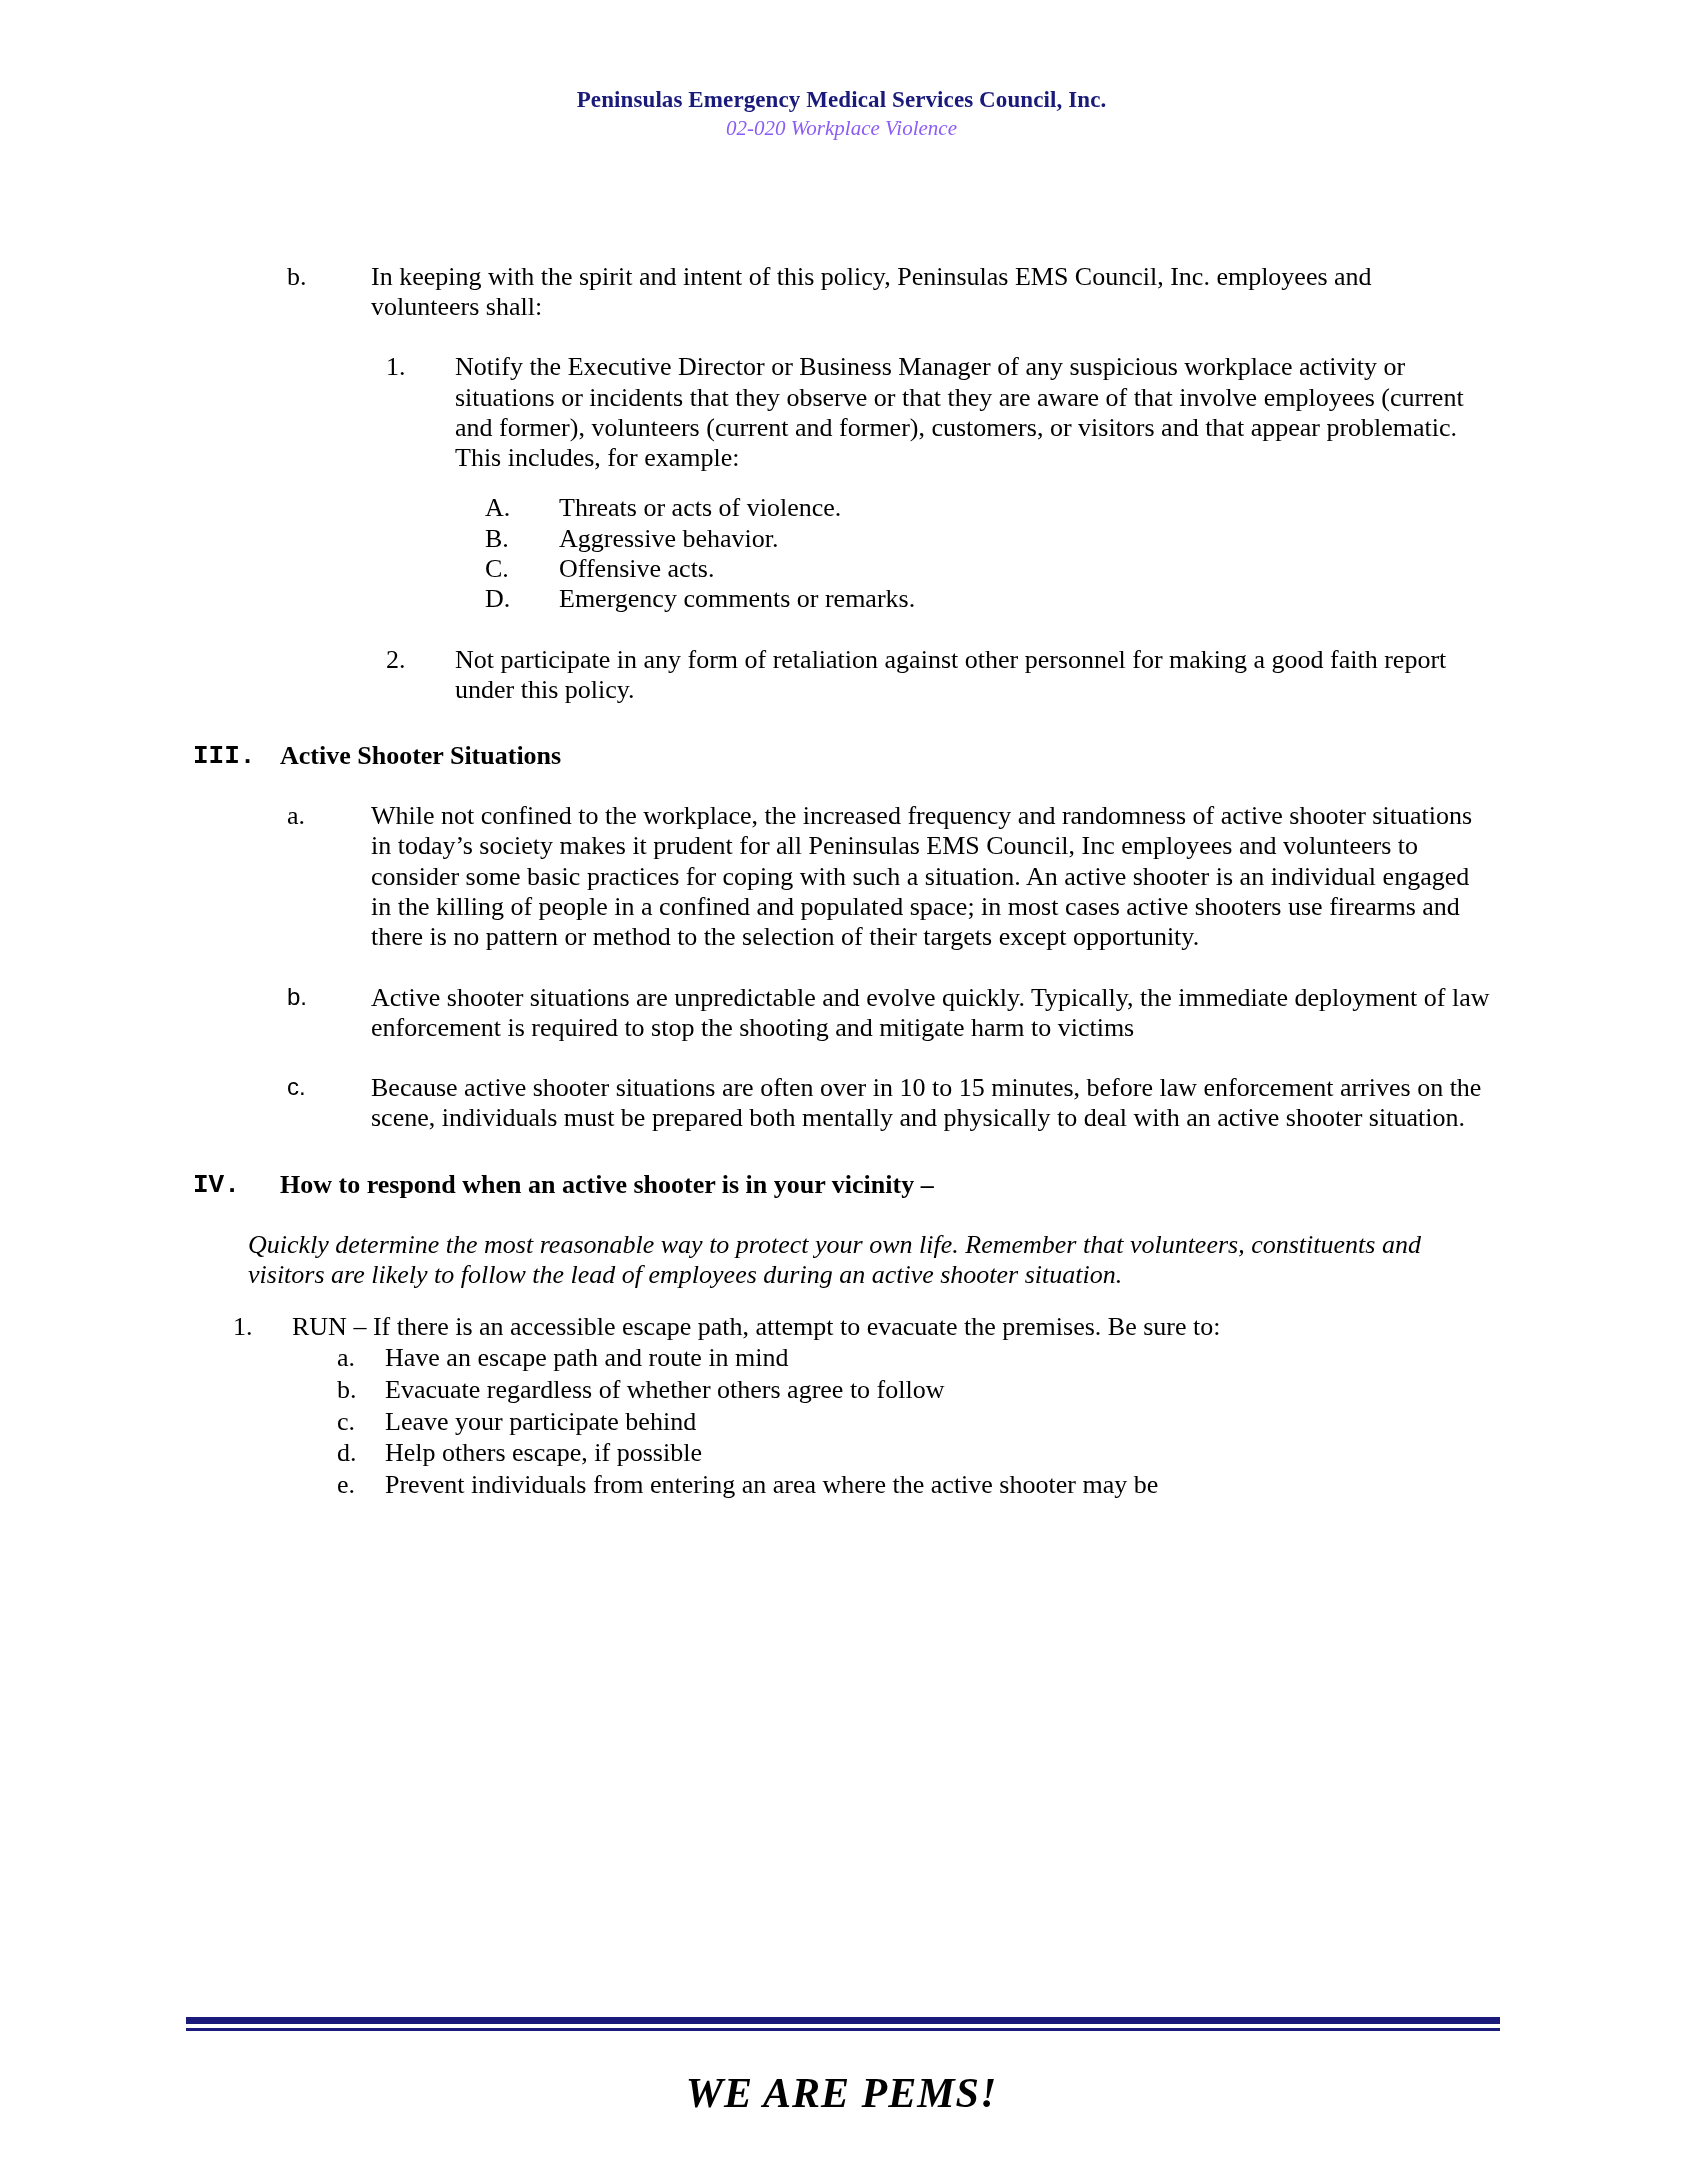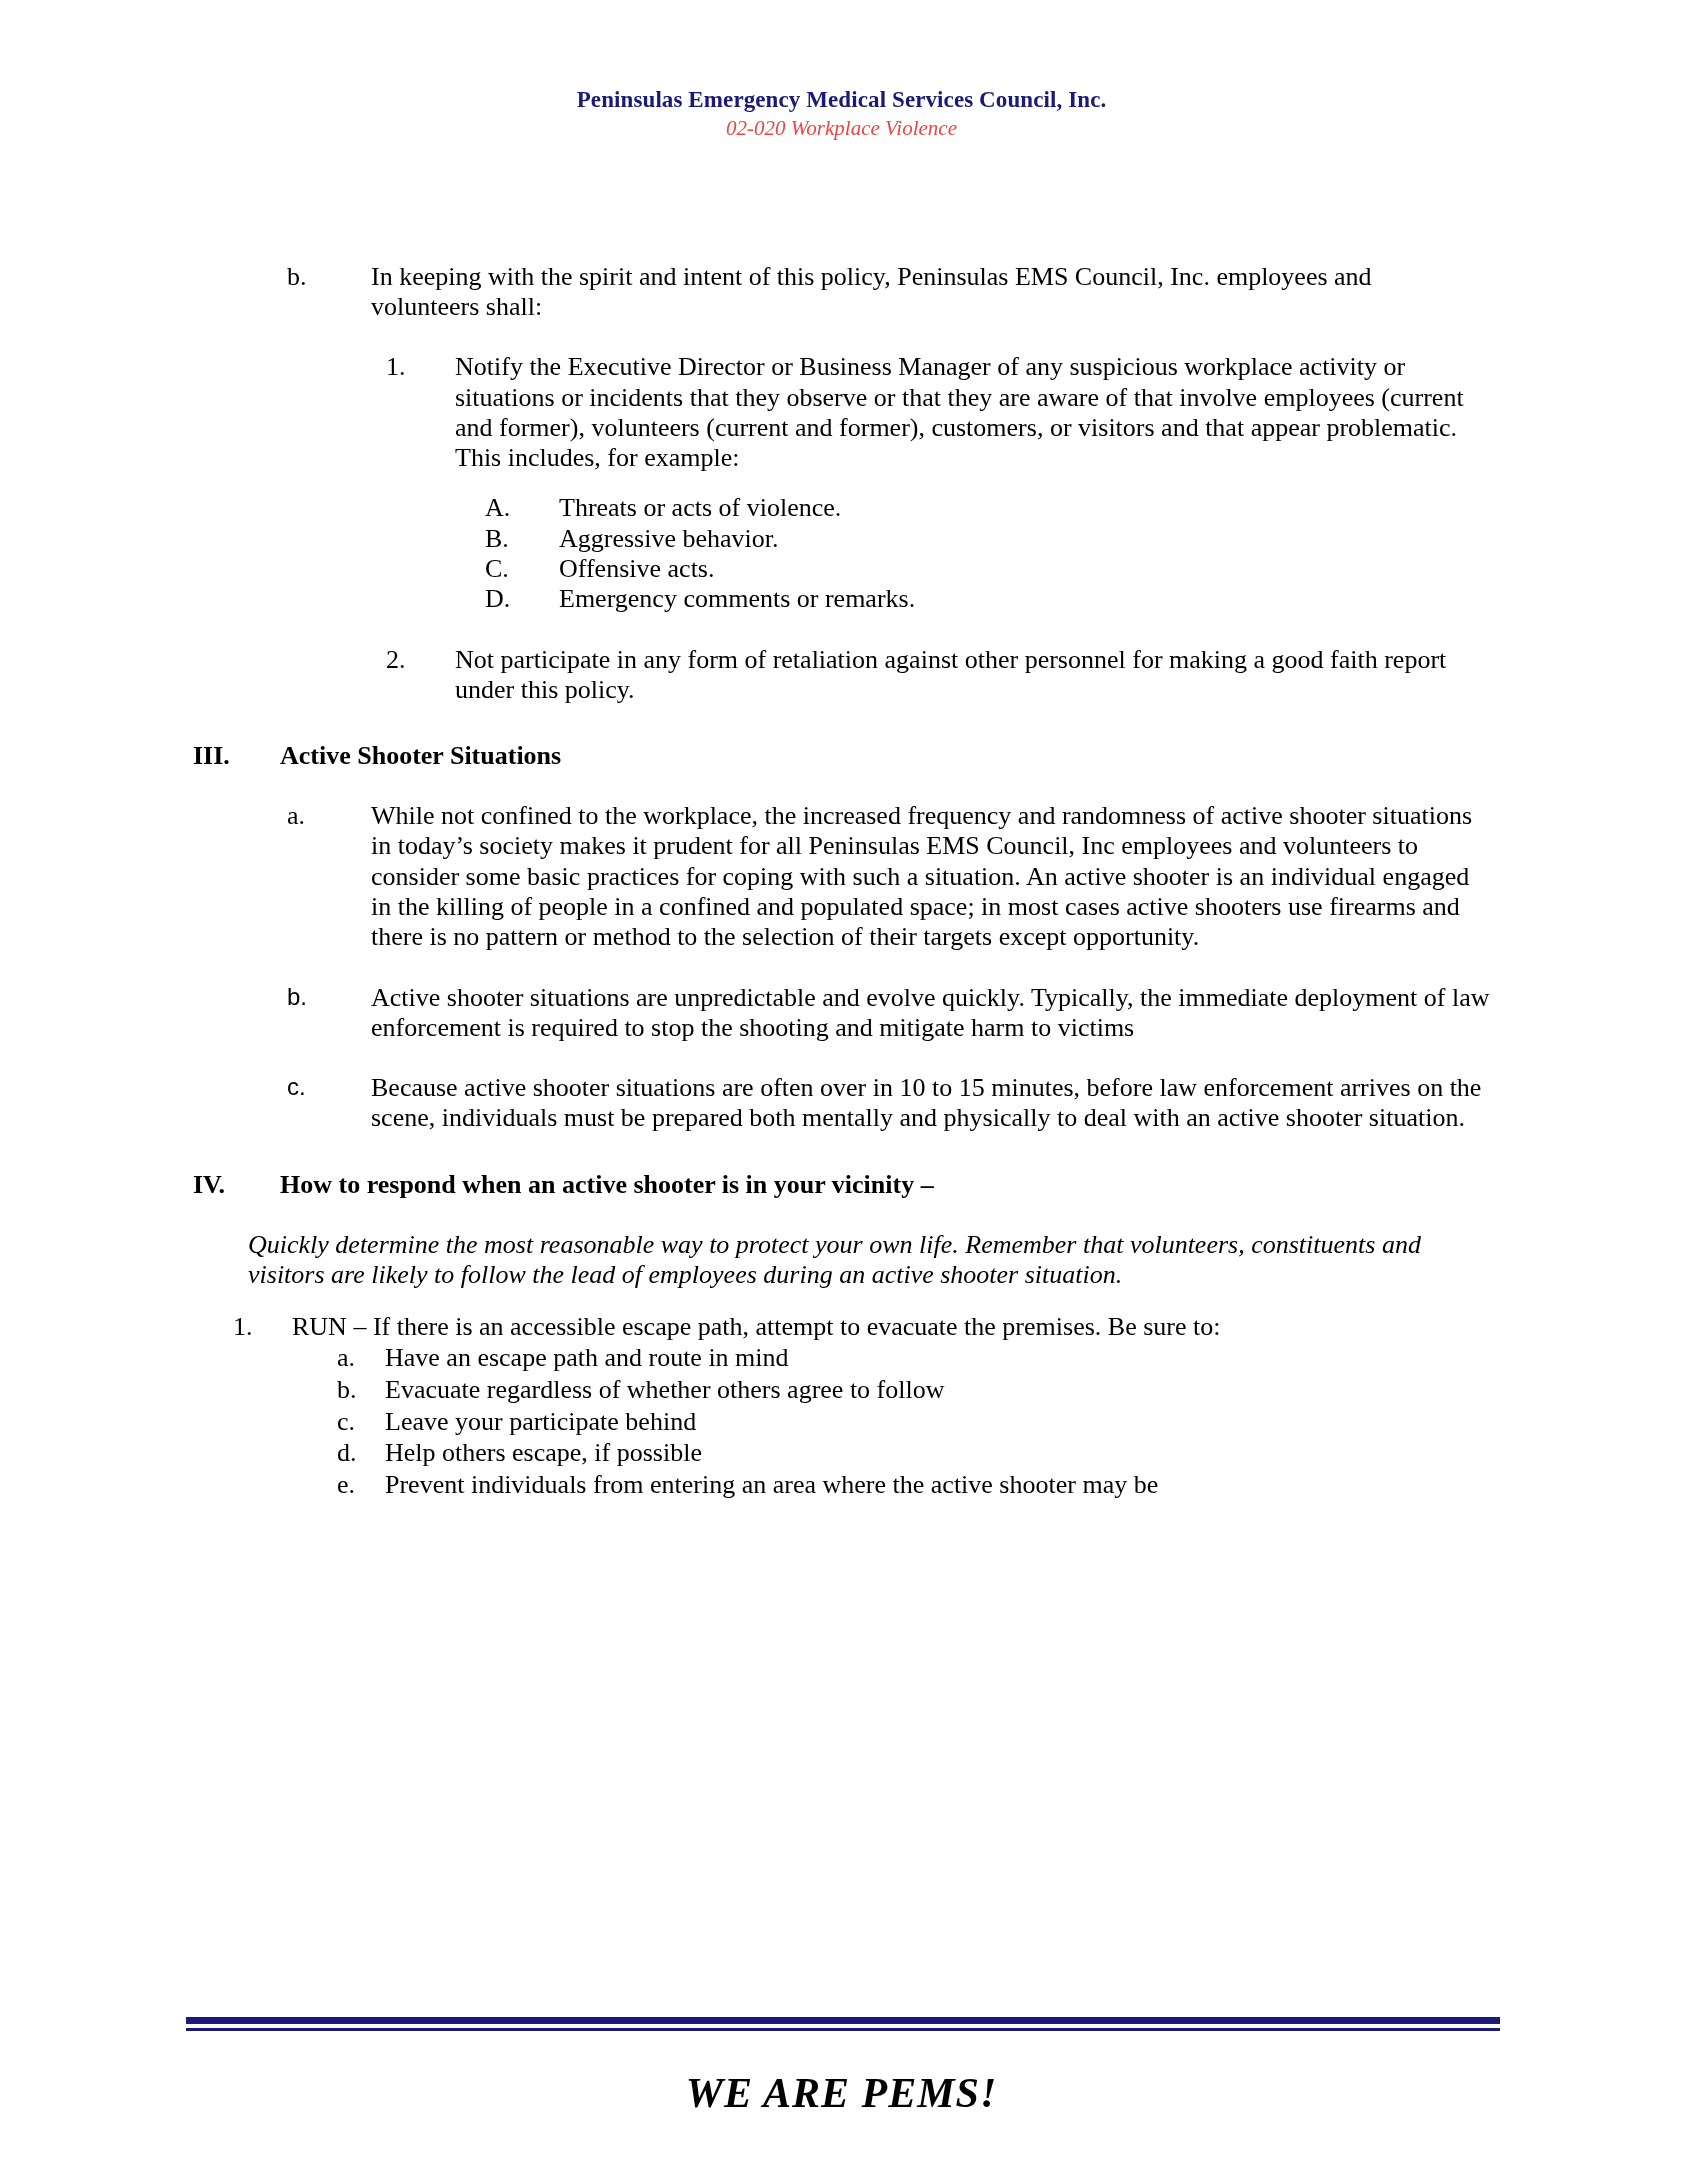--- a/index.html
+++ b/index.html
@@ -31,21 +31,21 @@
     font-family: "Liberation Serif", "DejaVu Serif", serif;
     font-weight: bold;
     font-size: 23px;
     letter-spacing: 0.1px;
     color: #1a1a7a;
   }
   .doc-header .subtitle {
     font-family: "Liberation Serif", "DejaVu Serif", serif;
     font-style: italic;
     font-size: 21px;
-    color: #ef4444;
+    color: #8b5cf6;
     margin-top: 3px;
   }
 
   
   .body-area {
     position: absolute;
     top: 262px;
     left: 0;
     width: 1683px;
   }
@@ -100,21 +100,21 @@
 
   
   .section-head {
     display: flex;
     margin-left: 193px;
     margin-right: 198px;
     font-weight: bold;
     font-size: 26px;
     margin-top: 36px;
   }
-  .section-head .marker { width: 87px; }
+  .section-head .marker { width: 87px; font-family: Liberation Mono, monospace; }
 
   
   .lvl-sub {
     margin-left: 287px;
     margin-right: 193px;
     font-size: 26px;
     line-height: 1.165;
     margin-top: 30px;
   }
   .lvl-sub > .marker { width: 84px; }

